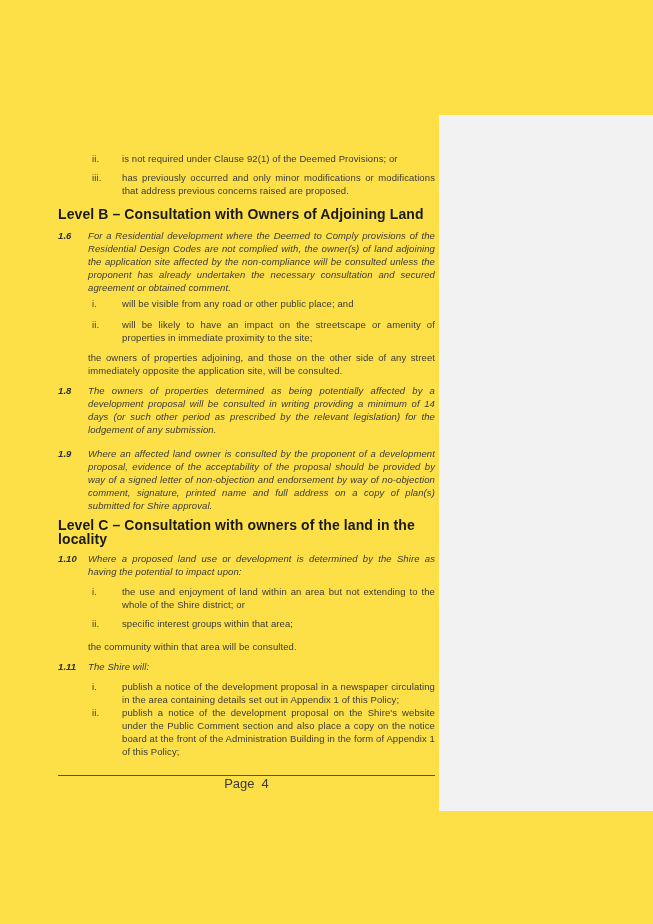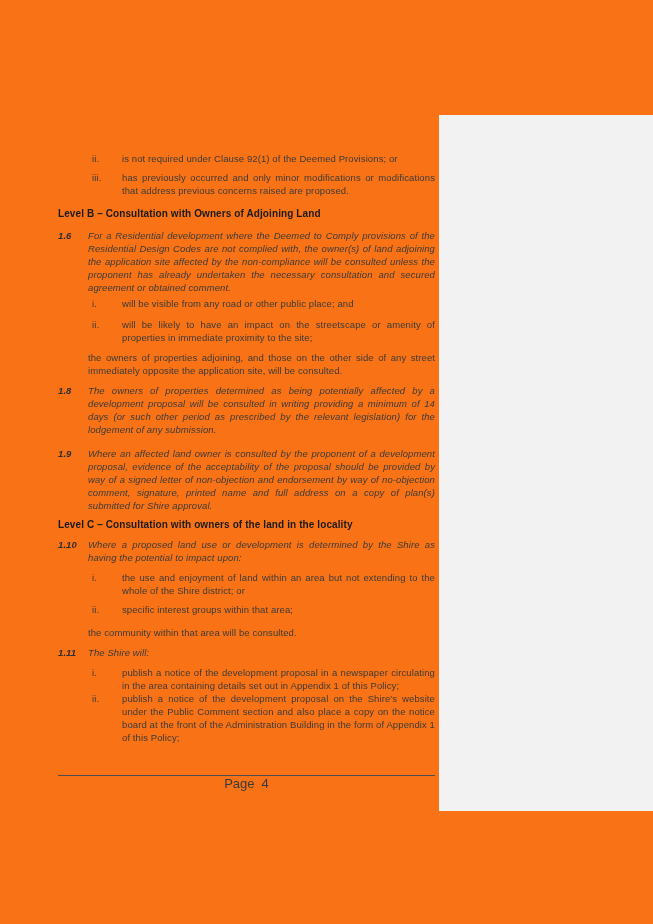--- a/index.html
+++ b/index.html
@@ -1,20 +1,20 @@
 <!DOCTYPE html>
 <html><head>
 <meta charset="utf-8">
 <style>
   html, body { margin: 0; padding: 0; background: #ffffff; }
   .canvas {
     position: relative;
     width: 653px;
     height: 924px;
-    background: #f97316;
+    background: #fde047;
     overflow: hidden;
     font-family: "Liberation Sans", sans-serif;
     color: #3a3a3a;
   }
   .gray-panel {
     position: absolute;
     left: 439px;
     top: 115px;
     width: 214px;
     height: 696px;
@@ -24,21 +24,21 @@
     position: absolute;
     left: 58px;
     top: 152px;
     width: 377px;
     font-size: 9.5px;
     line-height: 13px;
     letter-spacing: 0.1px;
   }
   .heading {
     font-weight: bold;
-    font-size: 10px;
+    font-size: 14px;
     line-height: 14px;
     color: #1a1a1a;
     margin: 0;
   }
   .clause { display: flex; align-items: flex-start; font-style: italic; }
   .clause .num {
     flex: 0 0 30px;
     font-weight: bold;
     color: #2e2e2e;
   }

